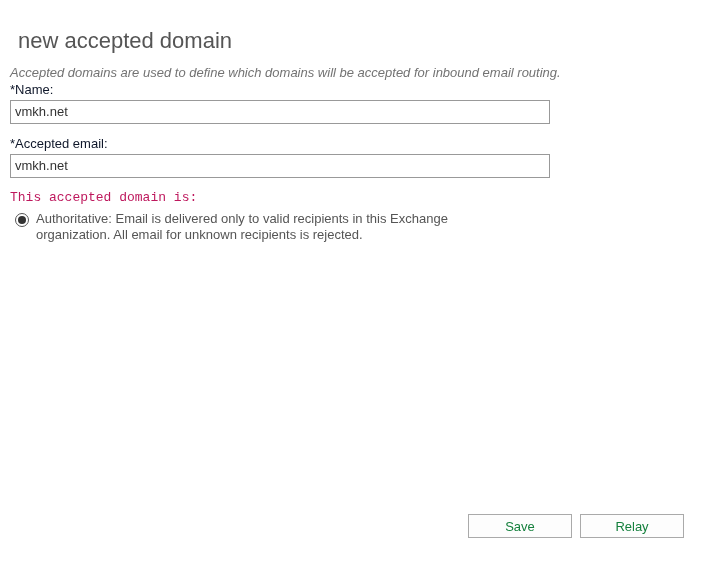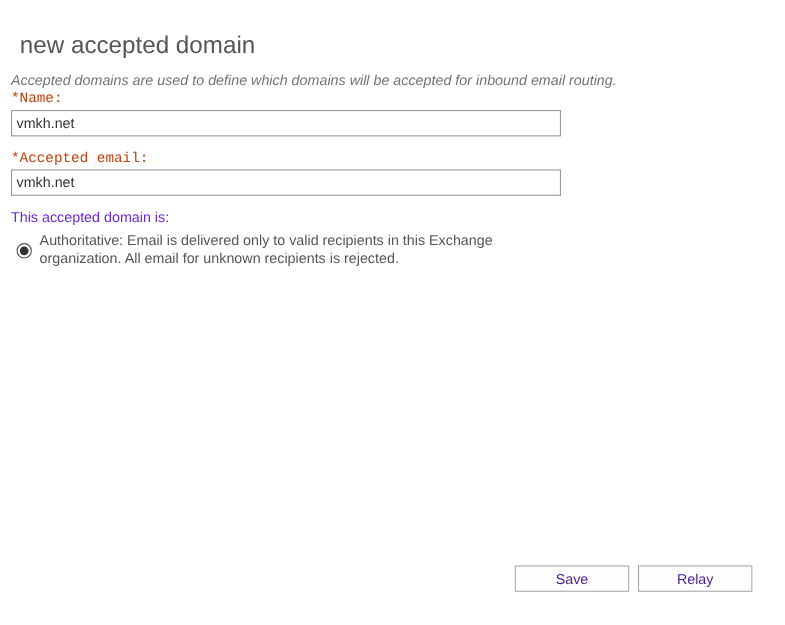--- a/index.html
+++ b/index.html
@@ -21,42 +21,42 @@
     color: #555;
     margin: 18px 0 10px 8px;
   }
   .desc {
     color: #737373;
     line-height: 1.35;
     max-width: 560px;
     font-style: italic;
   }
   .field-label {
-    color: #c2410c;
+    color: #0f172a;
     margin-bottom: 3px;
-    font-family: Liberation Mono, monospace;
   }
   .text-input {
-    width: 500px;
+    width: 540px;
     height: 24px;
     border: 1px solid #999;
     padding: 2px 4px;
     font-family: inherit;
     font-size: 13px;
     color: #333;
     margin-bottom: 12px;
     display: block;
   }
   .group-label {
-    color: #6d28d9;
+    color: #be185d;
     margin: 6px 0 6px 0;
+    font-family: Liberation Mono, monospace;
   }
   .radio-row {
     display: flex;
-    align-items: center;
+    align-items: flex-start;
     margin: 4px 0 6px 5px;
     max-width: 500px;
   }
   .radio {
     flex: 0 0 14px;
     width: 14px; height: 14px;
     border: 1px solid #555;
     border-radius: 50%;
     margin-top: 2px;
     margin-right: 7px;
@@ -84,21 +84,21 @@
     display: flex;
     gap: 8px;
   }
   .btn {
     width: 104px;
     height: 24px;
     border: 1px solid #aaa;
     background: #fdfdfd;
     font-family: inherit;
     font-size: 13px;
-    color: #4c1d95;
+    color: #15803d;
     cursor: pointer;
     text-align: center;
     line-height: 22px;
   }
 </style>
 </head>
 <body>
 
 <div class="container">
 

